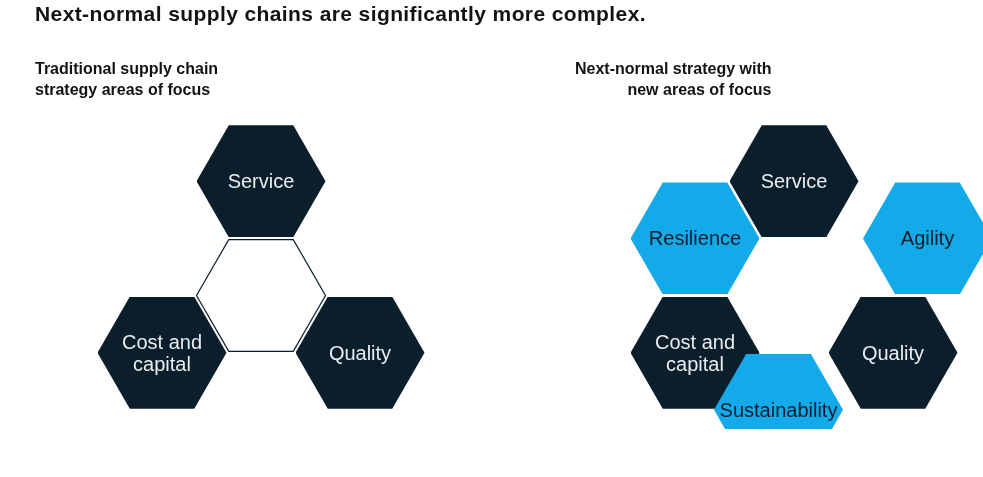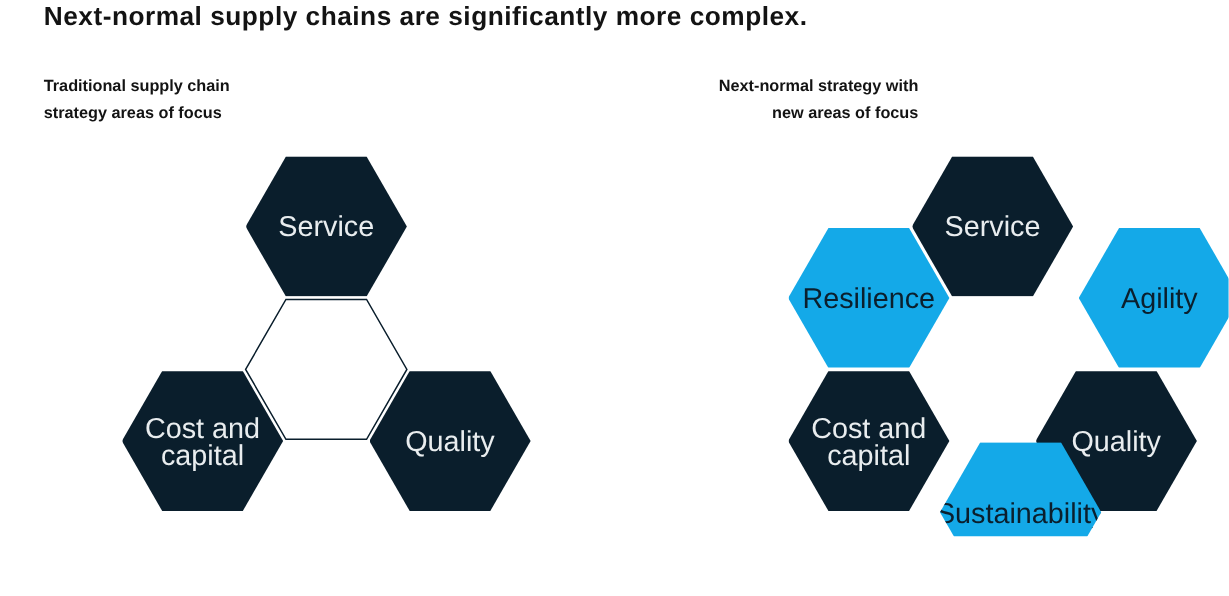--- a/index.html
+++ b/index.html
@@ -21,46 +21,46 @@
   }
   .canvas{position:relative;width:983px;height:429px;overflow:hidden;background:var(--background);}
   .panel{display:contents;}
   .title{
     position:absolute;left:35px;top:0;margin:0;
     font-size:21px;font-weight:700;letter-spacing:.4px;
     color:var(--title-text);line-height:27px;white-space:nowrap;
   }
   .subtitle{
     position:absolute;top:58px;margin:0;
-    font-size:13px;font-weight:700;line-height:21px;
+    font-size:16px;font-weight:700;line-height:21px;
     color:var(--title-text);white-space:pre-line;
   }
   .subtitle--left{left:35px;}
   .subtitle--right{left:575px;text-align:right;}
   .hex{
     position:absolute;width:129px;height:112px;
     clip-path:polygon(0% 50%,25% 0%,75% 0%,100% 50%,75% 100%,25% 100%);
     display:flex;align-items:center;justify-content:center;
     text-align:center;
   }
   .hex--dark{background:var(--dark-hexagon);color:var(--text-on-dark);}
   .hex--blue{background:var(--blue-hexagon);color:var(--text-on-blue);align-items:center;}
-  .hex-label{font-size:23px;line-height:22px;white-space:pre-line;}
+  .hex-label{font-size:20px;line-height:22px;white-space:pre-line;}
   
   .pos-l-service{left:196.5px;top:125.3px;}
   .pos-l-cost{left:97.5px;top:296.8px;}
   .pos-l-quality{left:295.5px;top:296.8px;}
   .outline-hex{position:absolute;left:195px;top:238px;width:132px;height:115px;}
   
   .pos-r-service{left:729.5px;top:125.3px;}
   .pos-r-resilience{left:630.5px;top:182.4px;}
   .pos-r-agility{left:863px;top:182.4px;}
   .pos-r-cost{left:630.5px;top:296.8px;}
   .pos-r-quality{left:828.5px;top:296.8px;}
-  .pos-r-sustainability{left:752px;top:353.8px;}
+  .pos-r-sustainability{left:714px;top:353.8px;}
 </style>
 </head>
 <body>
 
 <div class="canvas">
 
   <h1 class="title">Next-normal supply chains are significantly more complex.</h1>
 
   <section class="panel">
     <h2 class="subtitle subtitle--left">Traditional supply chain

